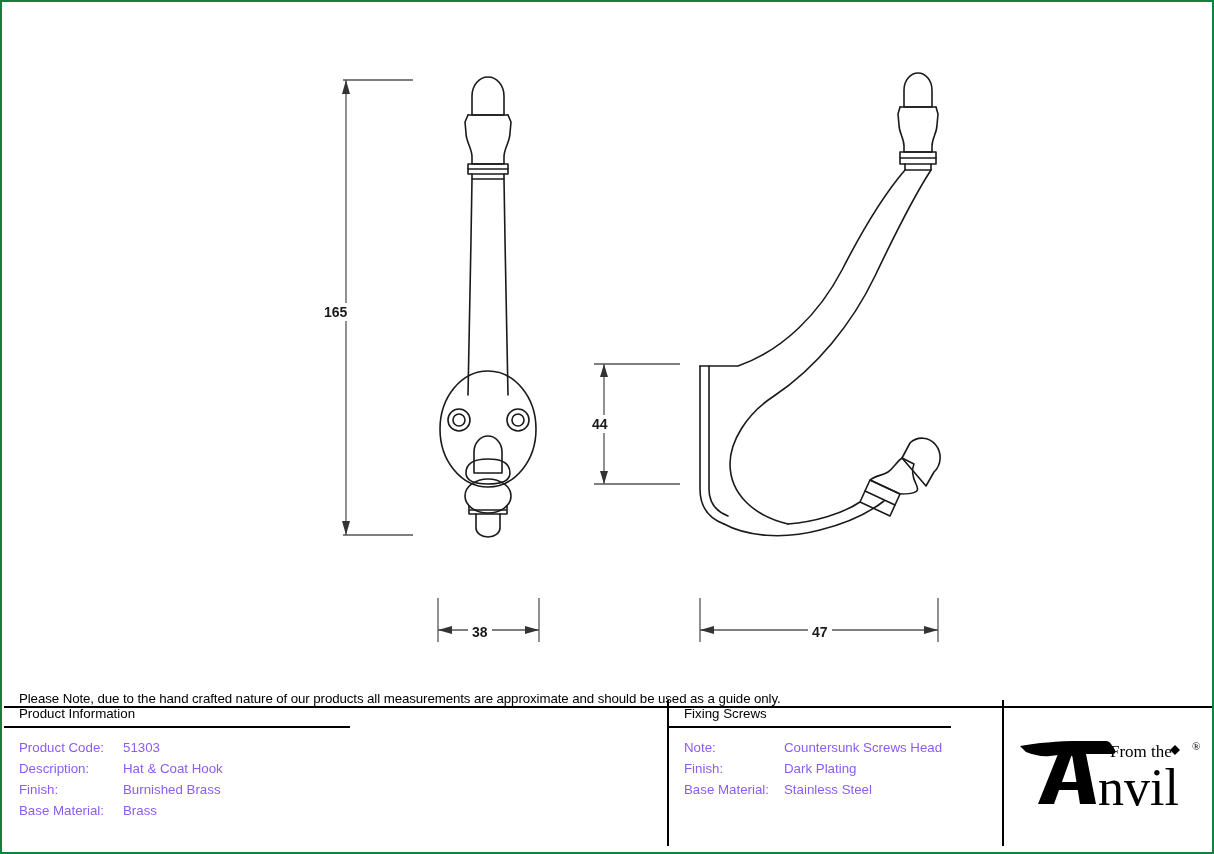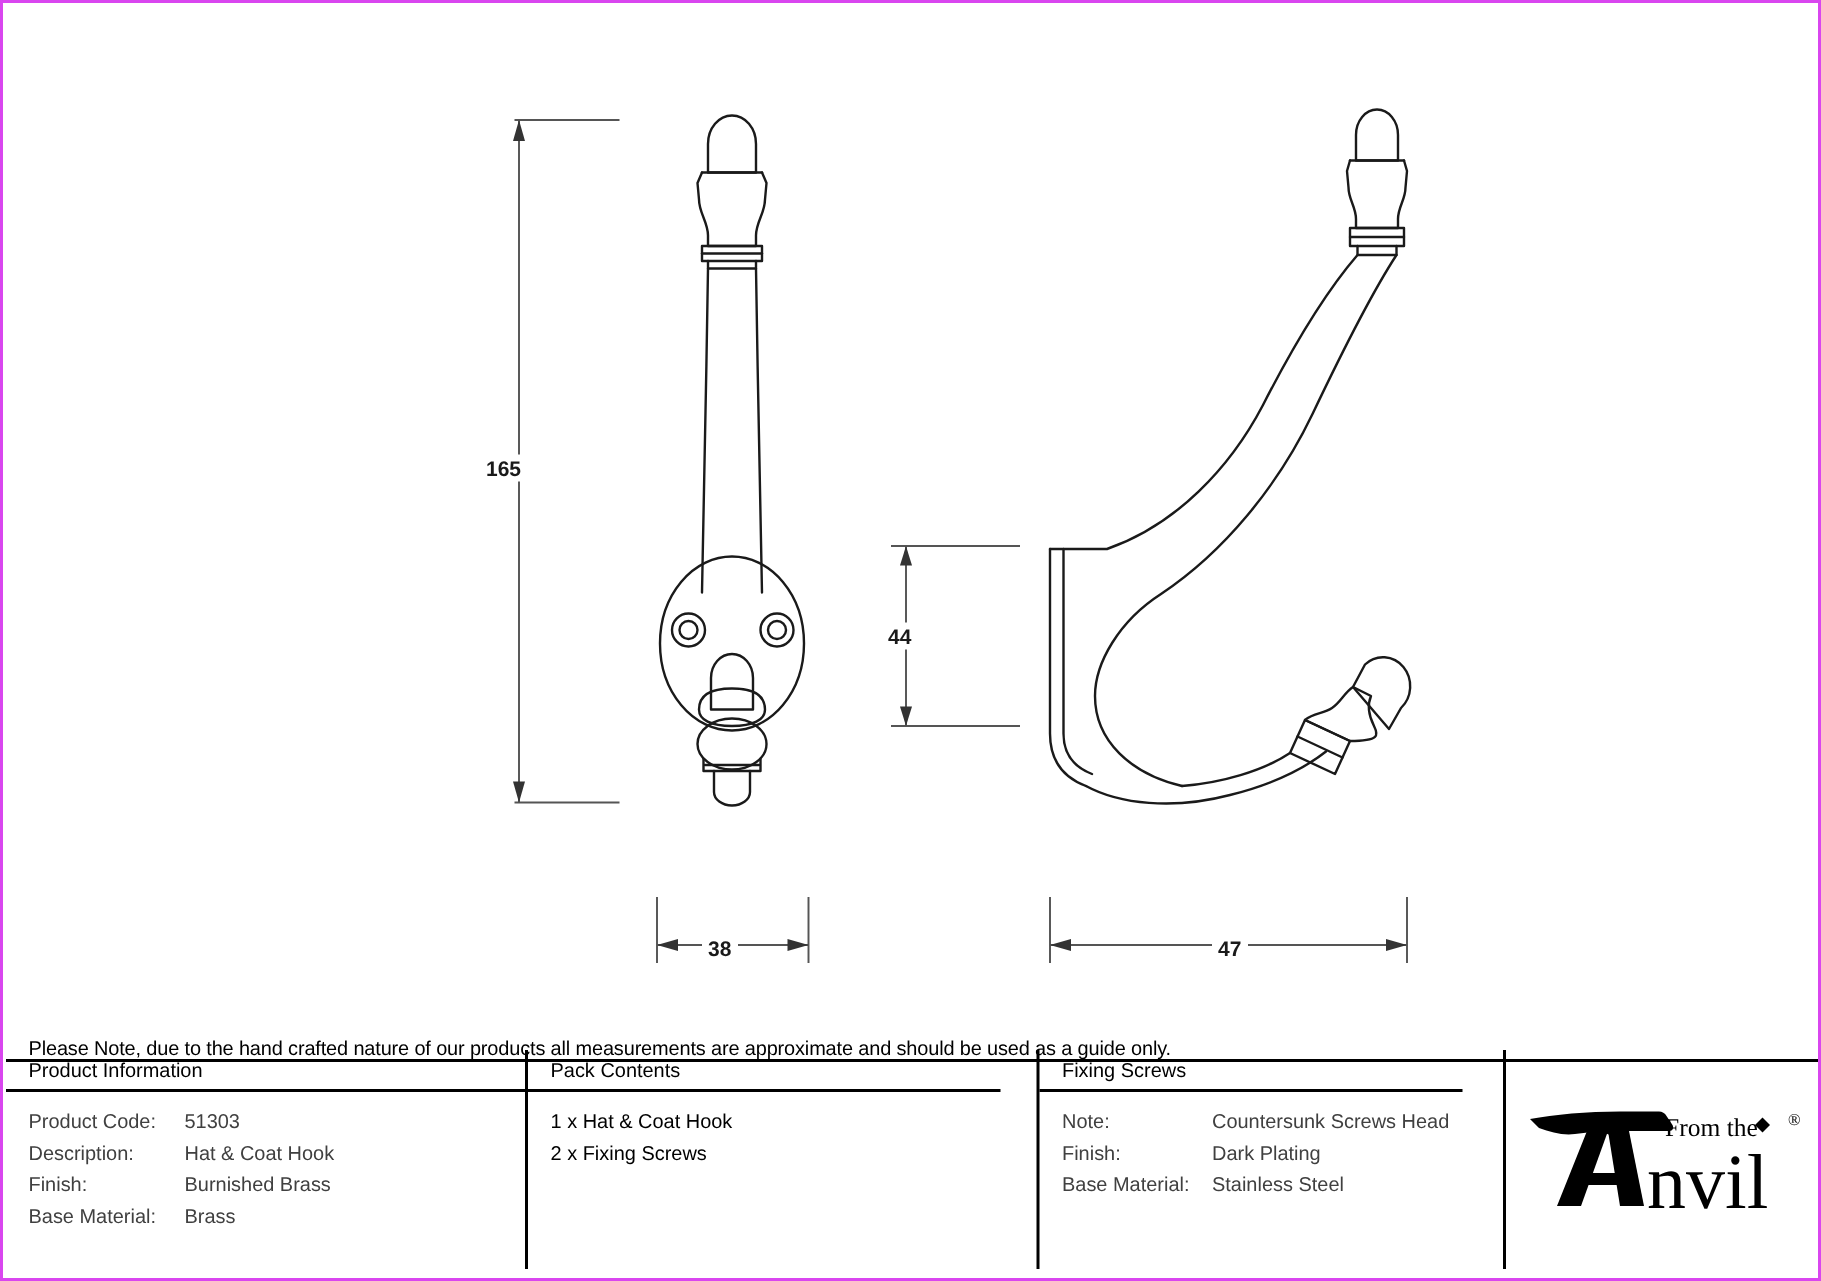--- a/index.html
+++ b/index.html
@@ -11,21 +11,21 @@
   body {
     font-family: "Liberation Sans", sans-serif;
     color: #000000;
   }
   #sheet {
     position: relative;
     width: 1214px;
     height: 854px;
     background: #ffffff;
     box-sizing: border-box;
-    border: 2px solid #d946ef;
+    border: 2px solid #15803d;
     overflow: hidden;
     text-decoration: underline;
   }
   #drawing-area {
     position: absolute;
     left: 0;
     top: 0;
     width: 1214px;
     height: 854px;
   }
@@ -73,21 +73,21 @@
     position: absolute;
     top: 0;
     height: 146px;
     box-sizing: border-box;
   }
   .col-sep {
     border-left: 2px solid #000;
   }
   #col-product  { left: 0px;   width: 346px; }
   #col-pack     { left: 346px; width: 317px; }
-  #col-screws   { left: 663px; width: 284px; margin-left: 24px; }
+  #col-screws   { left: 663px; width: 284px; }
   #col-logo     { left: 998px; width: 212px; }
 
   .col-header {
     height: 28px;
     box-sizing: border-box;
     border-bottom: 2px solid #000;
     display: flex;
     align-items: center;
   }
   .col-header-text {
@@ -96,21 +96,21 @@
     color: #000;
     white-space: nowrap;
   }
   .col-body {
     padding: 9px 0 0 15px;
   }
   .spec-row {
     display: flex;
     font-size: 13.3px;
     line-height: 21px;
-    color: #404040;
+    color: #8b5cf6;
     white-space: nowrap;
   }
   .spec-label { width: 104px; flex: 0 0 104px; }
   .spec-value { flex: 1 1 auto; }
   .pack-line {
     font-size: 13.3px;
     line-height: 21px;
     color: #000;
     white-space: nowrap;
   }
@@ -305,29 +305,20 @@
             <span class="spec-label">Finish:</span>
             <span class="spec-value">Burnished Brass</span>
           </div>
           <div class="spec-row">
             <span class="spec-label">Base Material:</span>
             <span class="spec-value">Brass</span>
           </div>
         </div>
       </div>
 
-      <div class="col col-sep" id="col-pack">
-        <div class="col-header">
-          <span class="col-header-text">Pack Contents</span>
-        </div>
-        <div class="col-body">
-          <div class="pack-line">1 x Hat &amp; Coat Hook</div>
-          <div class="pack-line">2 x Fixing Screws</div>
-        </div>
-      </div>
 
       <div class="col col-sep" id="col-screws">
         <div class="col-header">
           <span class="col-header-text">Fixing Screws</span>
         </div>
         <div class="col-body">
           <div class="spec-row">
             <span class="spec-label">Note:</span>
             <span class="spec-value">Countersunk Screws Head</span>
           </div>

